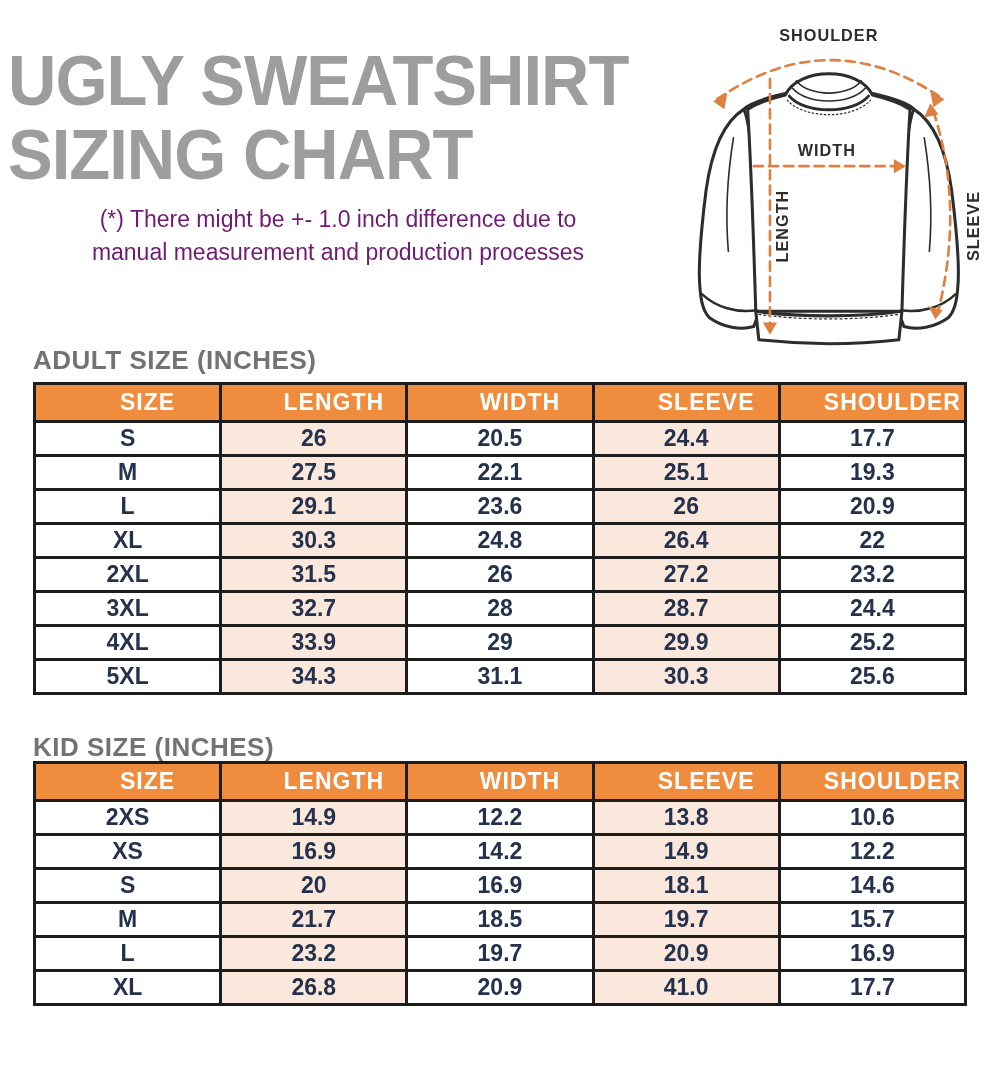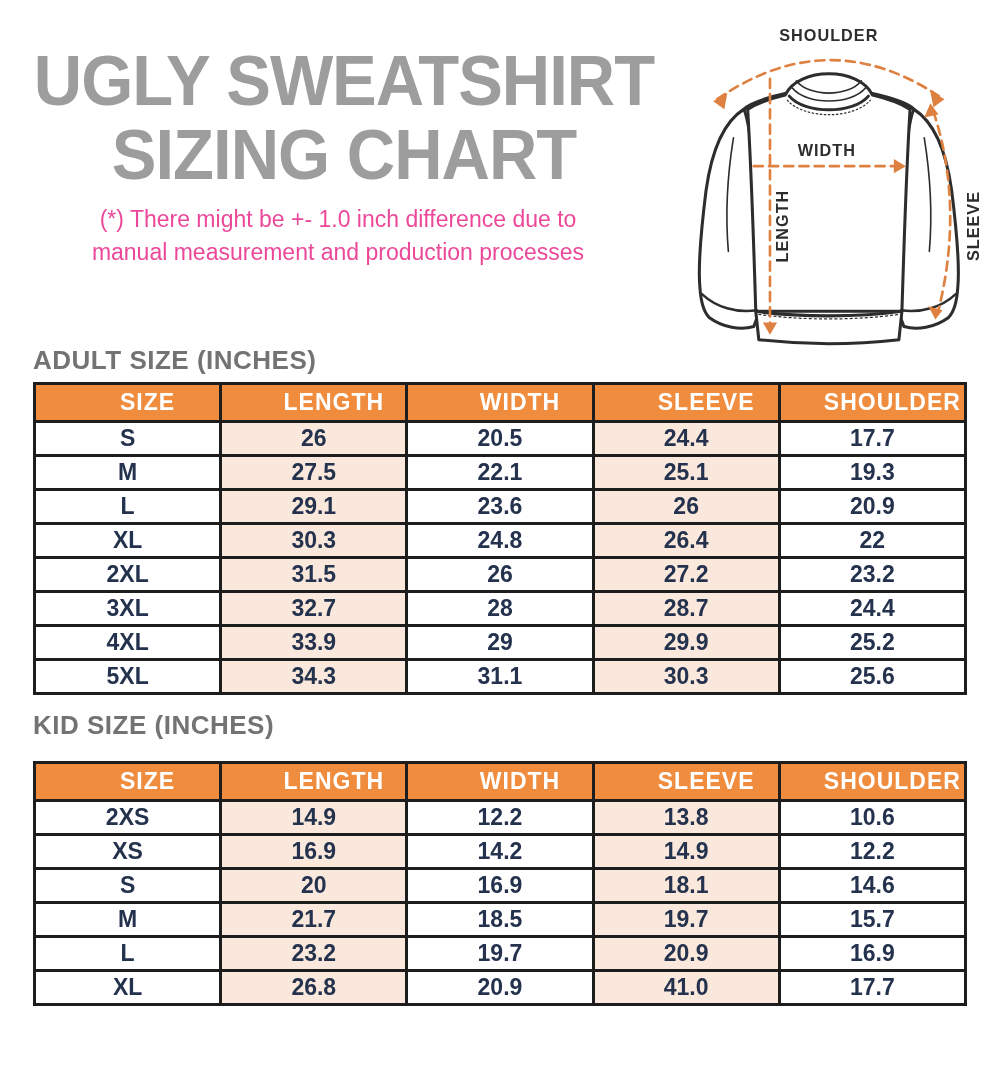--- a/index.html
+++ b/index.html
@@ -7,45 +7,44 @@
   .page {
     position:relative;
     width:1000px; height:1083px;
     background:#ffffff;
     font-family:"Liberation Sans", sans-serif;
     overflow:hidden;
   }
   
   .title-block {
     position:absolute; left:8px; top:44px; width:672px;
-    text-align:center;
   }
   .title-line {
     font-size:67px; font-weight:800; letter-spacing:-1px;
     line-height:74px; color:#9d9d9d;
     transform:scaleY(1.05);
   }
   .disclaimer {
     position:absolute; left:8px; top:203px; width:660px;
     text-align:center; font-size:23px; line-height:33px;
-    color:#ec4899; font-weight:400;
+    color:#701a75; font-weight:400;
   }
   
   .diagram {
     position:absolute; left:686px; top:18px; width:306px; height:340px;
   }
   .diagram svg { width:100%; height:100%; }
   
   .section-heading {
     position:absolute; left:33px;
     font-size:26px; font-weight:800; letter-spacing:0.5px;
     color:#737373;
   }
   .heading-adult { top:345px; }
-  .heading-kid   { top:710px; }
+  .heading-kid   { top:732px; }
   
   .table-wrap { position:absolute; left:33px; width:934px; }
   .table-adult { top:382px; }
   .table-kid   { top:761px; }
   table { width:100%; border-collapse:collapse; table-layout:fixed; }
   th {
     background:#f08c3e; color:#ffffff;
     font-size:23px; font-weight:700; letter-spacing:1px;
     height:38px; border:3px solid #1d1d1d; text-align:center;padding-left:40px;
   }

